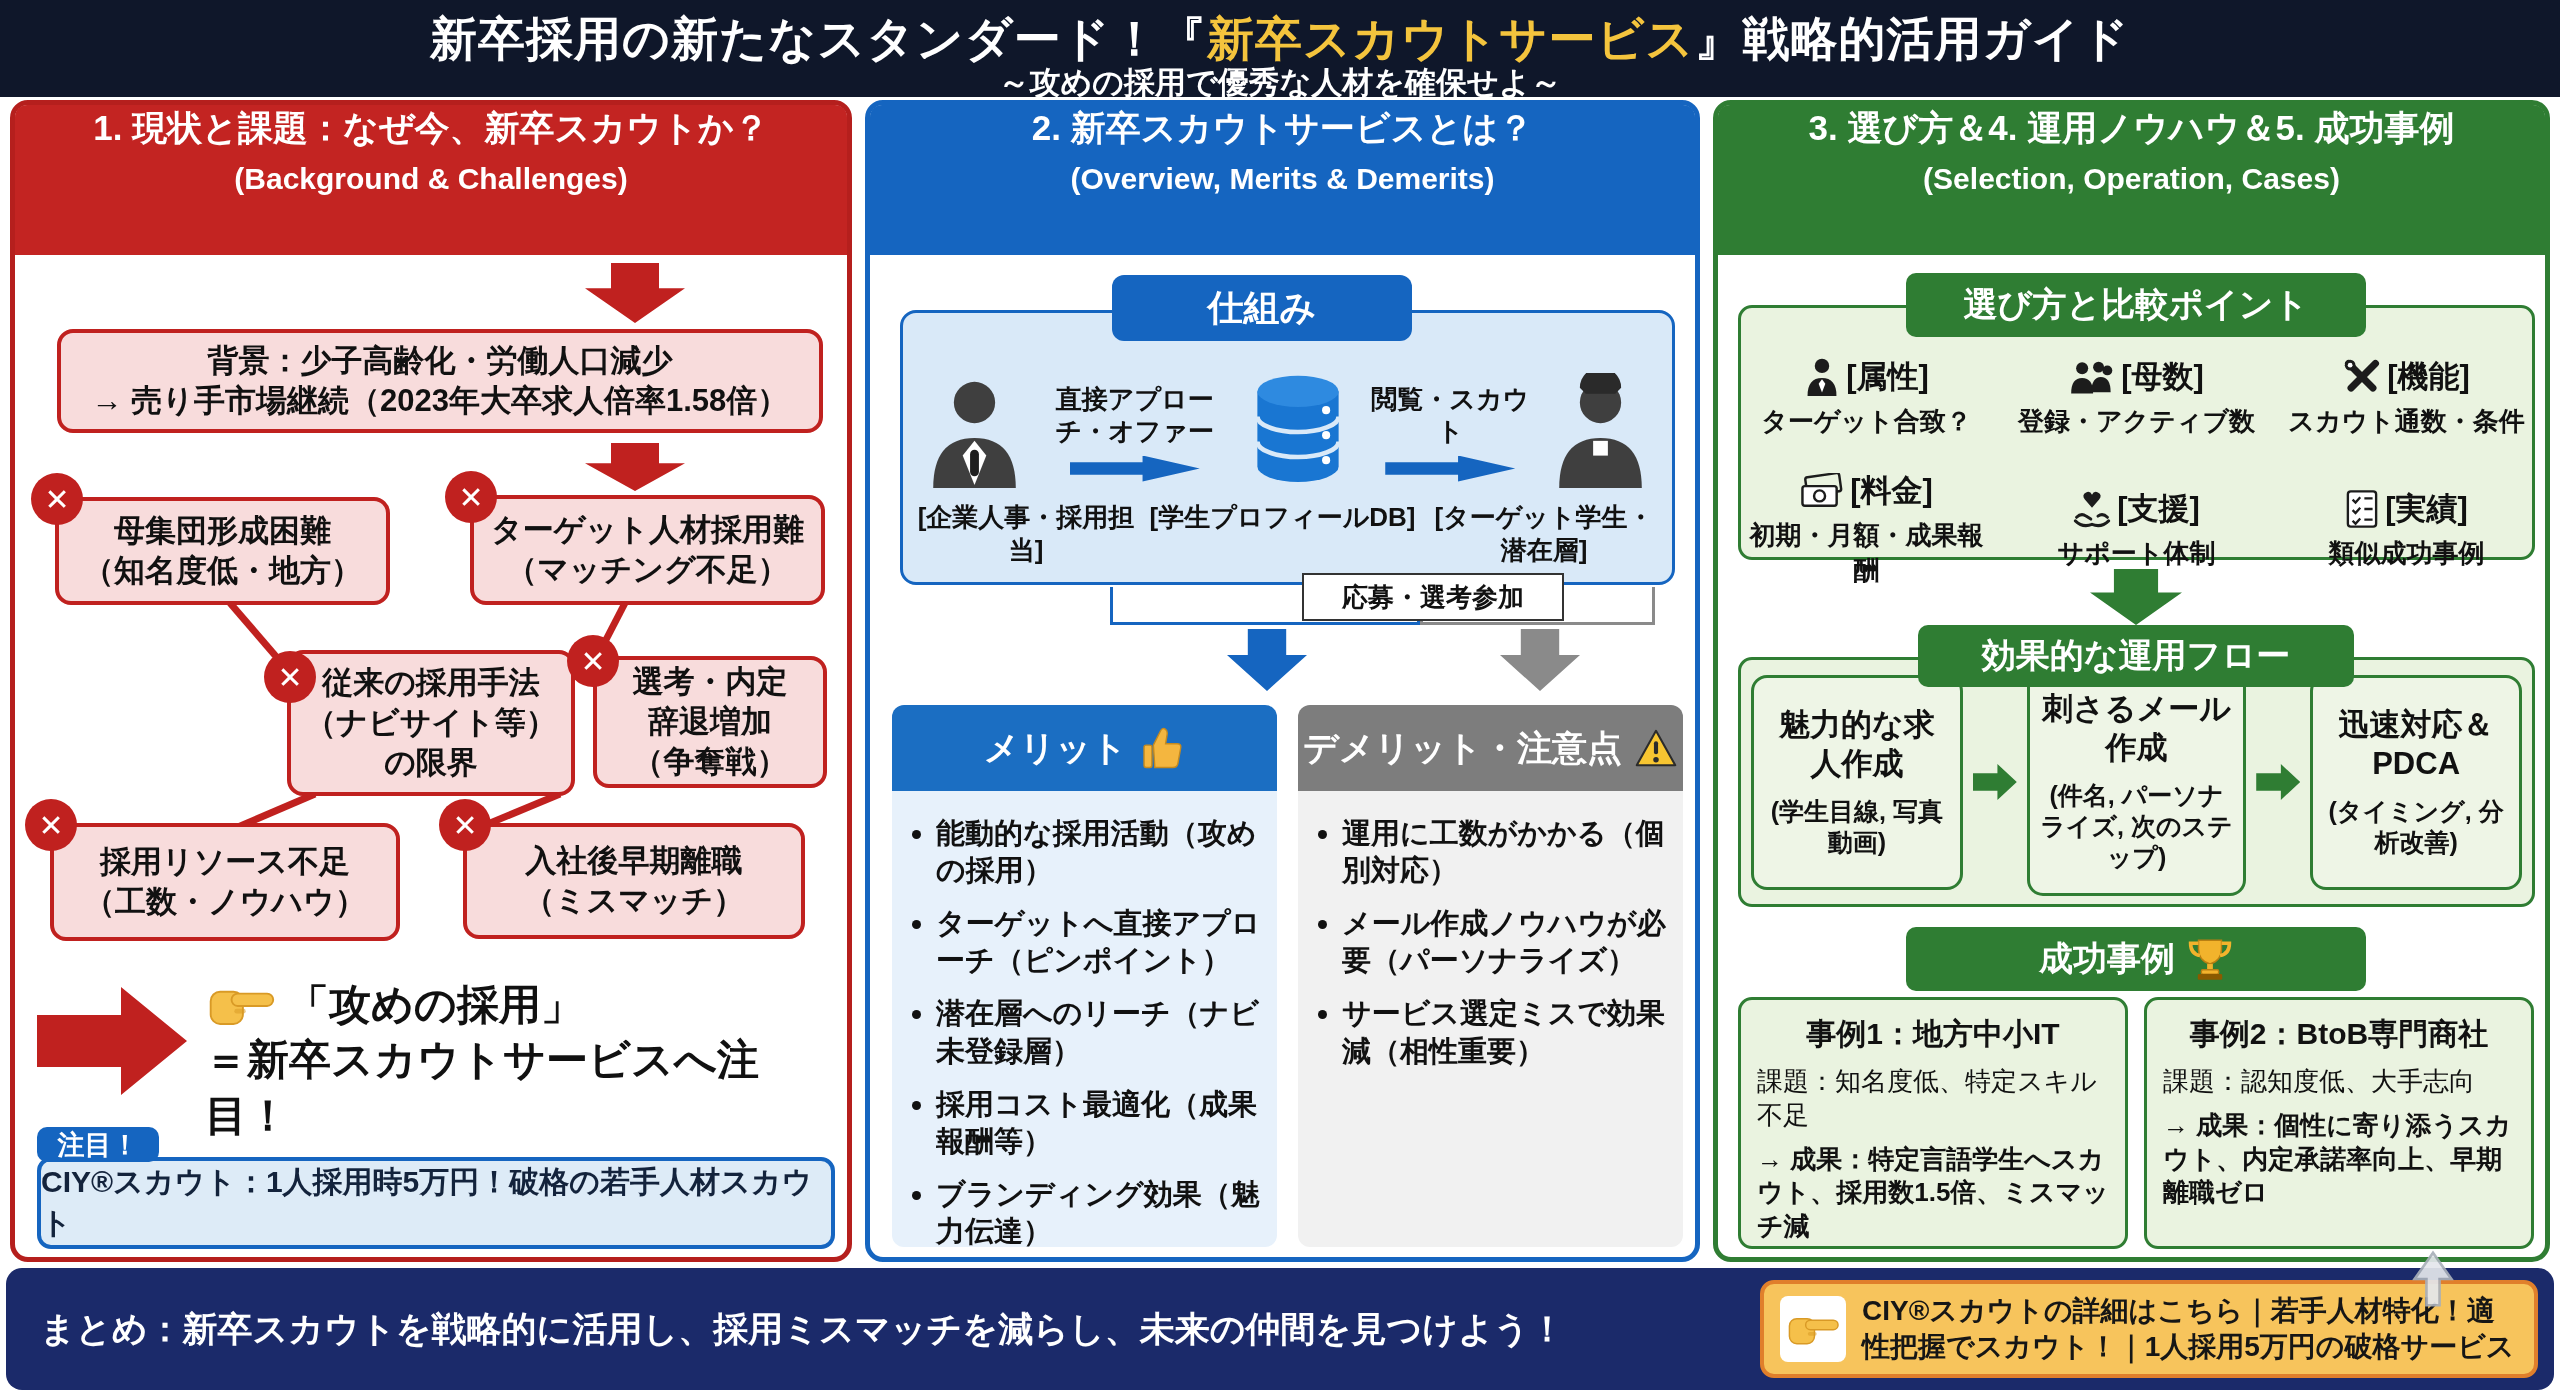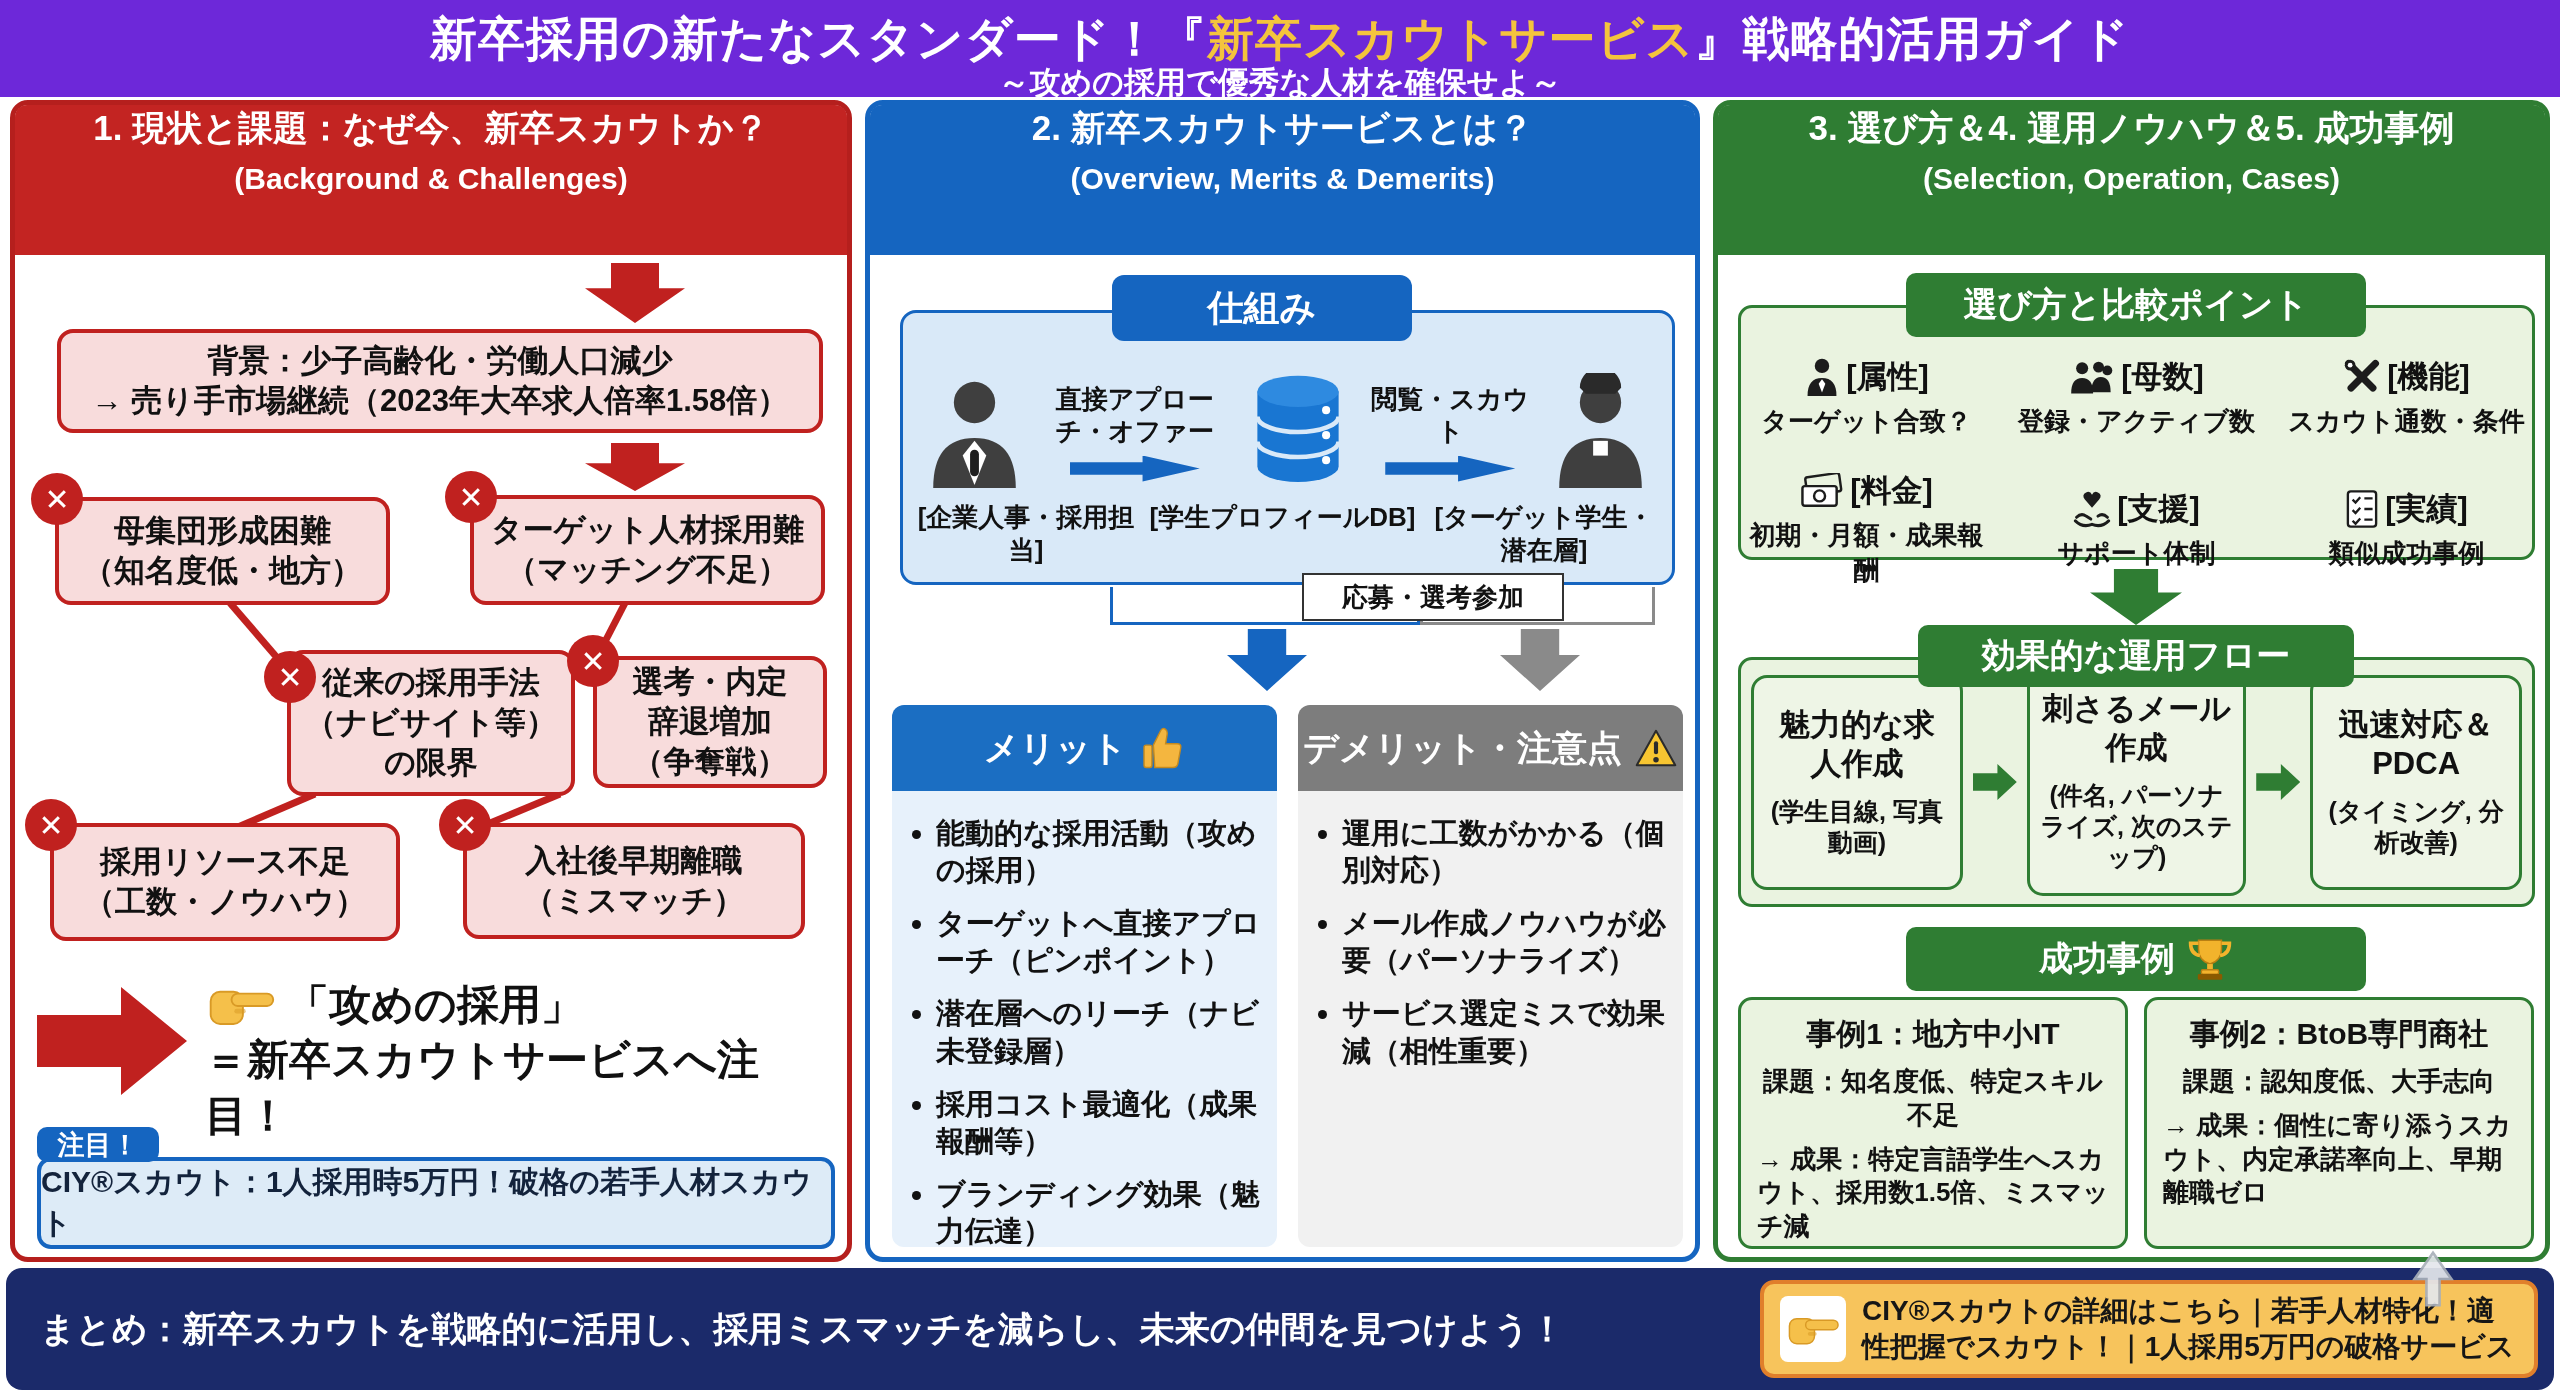--- a/index.html
+++ b/index.html
@@ -1,21 +1,21 @@
 <!DOCTYPE html>
 <html><head>
 <meta charset="utf-8">
 <style>
   * { margin:0; padding:0; box-sizing:border-box; }
   html,body { width:2560px; height:1396px; background:#ffffff;
     font-family:"Liberation Sans","DejaVu Sans",sans-serif; overflow:hidden; }
   .abs { position:absolute; }
 
   
-  .top-band { position:absolute; top:0; left:0; width:2560px; height:97px; background:#6d28d9; }
+  .top-band { position:absolute; top:0; left:0; width:2560px; height:97px; background:#0f172a; }
   .main-title { position:absolute; top:8px; left:0; width:2560px; text-align:center;
     color:#fff; font-size:47px; font-weight:900; letter-spacing:1px; }
   .main-title .hl { color:#f4c43d; }
   .sub-title { position:absolute; top:62px; left:0; width:2560px; text-align:center;
     color:#fff; font-size:31px; font-weight:800; }
 
   
   .col { position:absolute; top:100px; height:1162px; background:#fff; border-radius:18px; }
   .col1 { left:10px;  width:842px; border:5px solid #b51f1d; }
   .col2 { left:865px; width:835px; border:5px solid #1565c0; }
@@ -88,21 +88,21 @@
     display:flex; align-items:center; justify-content:center; gap:10px; padding:10px; }
   .flow-step { background:#eef5e6; border:3px solid #2f7d33; border-radius:16px; height:215px;
     display:flex; flex-direction:column; align-items:center; justify-content:center;
     padding:8px 10px; text-align:center; }
   .flow-step .ft { font-size:31px; font-weight:900; color:#111; line-height:1.25; }
   .flow-step .fs { font-size:25px; font-weight:800; color:#111; line-height:1.25; margin-top:12px; }
   .flow-arr { width:44px; height:36px; background:#2f7d33; flex:none; }
   .case-box { position:absolute; top:892px; width:390px; height:252px; background:#eaf3e0;
     border:3px solid #2f7d33; border-radius:14px; padding:14px 16px; }
   .case-box .ct { font-size:30px; font-weight:900; color:#111; text-align:center; }
-  .case-box .cp { font-size:26px; font-weight:700; color:#111; line-height:1.3; margin-top:10px;text-align:center; }
+  .case-box .cp { font-size:26px; font-weight:400; color:#111; line-height:1.3; margin-top:10px; }
   .case-box .cr { font-size:26px; font-weight:800; color:#111; line-height:1.3; margin-top:10px; }
 
   
   .footer-bar { position:absolute; left:6px; top:1268px; width:2548px; height:122px;
     background:#1b2a6a; border-radius:16px; }
   .footer-sum { position:absolute; left:34px; top:0; height:122px; display:flex; align-items:center;
     color:#fff; font-size:35px; font-weight:900; }
   .cta { position:absolute; right:16px; top:12px; width:778px; height:98px; background:#f7c45c;
     border:4px solid #e07f2b; border-radius:14px; display:flex; align-items:center;
     gap:16px; padding:0 16px; }

